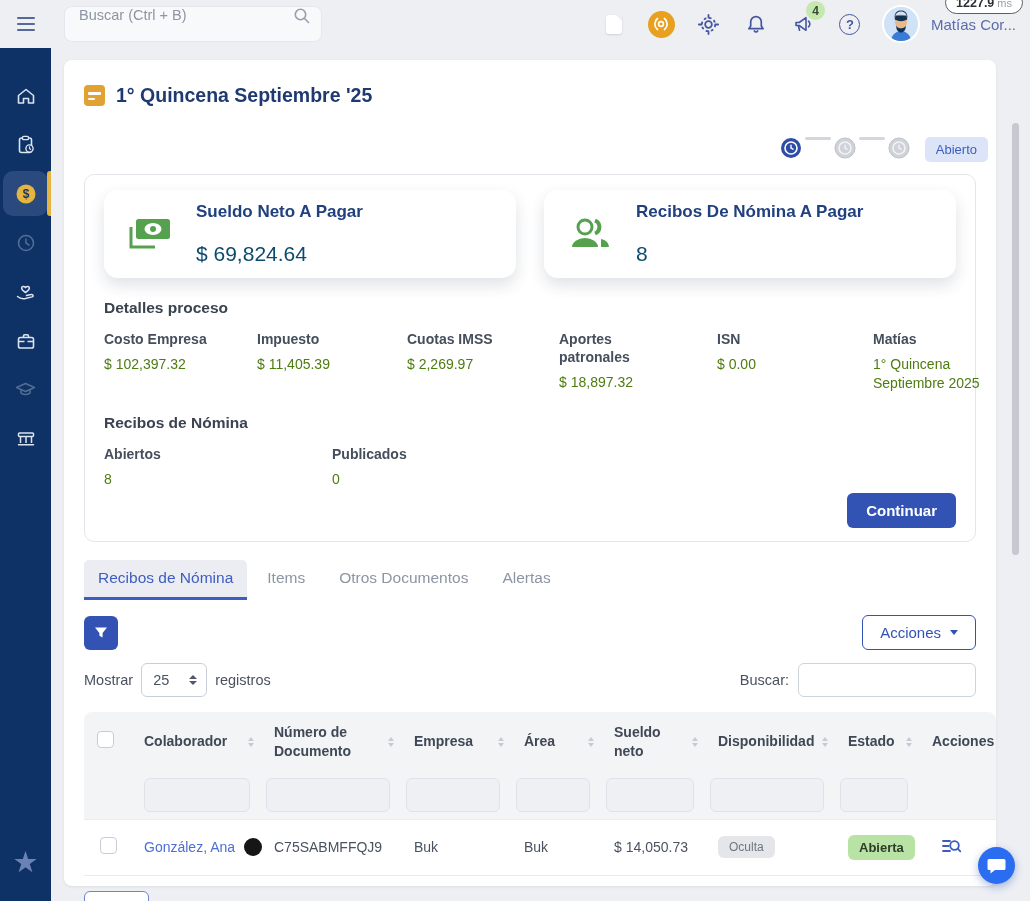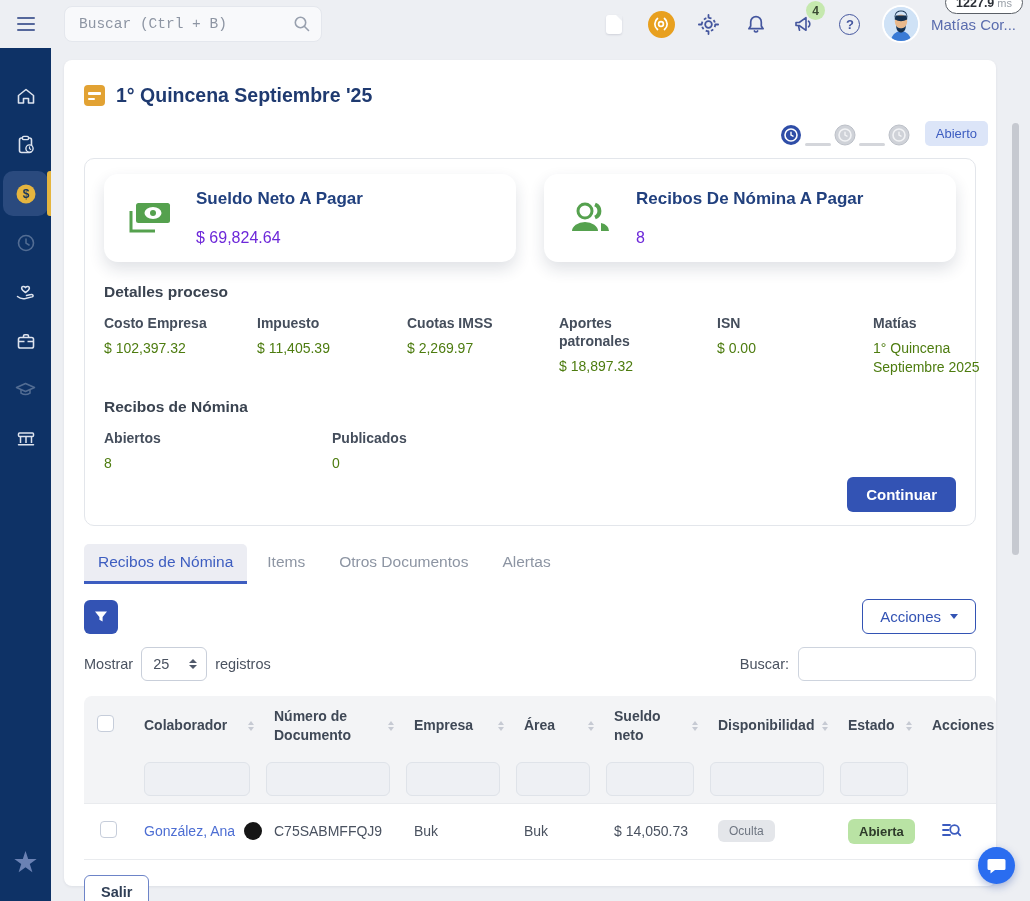--- a/index.html
+++ b/index.html
@@ -9,21 +9,21 @@
     font-family:"Liberation Sans","DejaVu Sans",sans-serif;
     background:#edeff3; color:#4a5260;
   }
   
   .topbar { position:absolute; top:0; left:0; right:0; height:48px;
     background:#edeff3; display:flex; align-items:center; z-index:8; }
   .hamburger { width:51px; display:flex; flex-direction:column; gap:3.5px;
     align-items:center; cursor:pointer; }
   .hamburger span { width:18px; height:2.6px; background:#55679b; border-radius:2px; }
   .search-box { width:258px; height:36px; background:#f8f9fb; border:1px solid #e4e7ed;
-    border-radius:8px; display:flex; align-items:center; padding:0 10px 0 14px; margin-left:13px;font-family:Liberation Mono, monospace; }
+    border-radius:8px; display:flex; align-items:flex-start; padding:0 10px 0 14px; margin-left:13px; }
   .search-box input { flex:1; border:none; outline:none; background:transparent;
     font-size:14.5px; color:#4a5260; font-family:inherit; }
   .search-box input::placeholder { color:#8d95a3; }
   .tb-right { margin-left:auto; display:flex; align-items:center; gap:21px; padding-right:14px; }
   .tb-icon { position:relative; display:flex; align-items:center; justify-content:center;
     width:26px; height:26px; cursor:pointer; }
   .doc-shape { width:16px; height:19px; background:#fff; border-radius:3px;
     box-shadow:0 1px 2px rgba(40,50,80,.15); position:relative; }
   .doc-shape::after { content:""; position:absolute; right:0; top:0; border-style:solid;
     border-width:0 6px 6px 0; border-color:transparent #edeff3 transparent transparent; }
@@ -61,32 +61,32 @@
   .main { position:absolute; left:51px; top:48px; right:0; bottom:0; }
   .panel { position:absolute; left:13px; top:12px; width:932px; height:826px;
     background:#fff; border-radius:8px; box-shadow:0 1px 3px rgba(20,30,60,.07);
     padding:20px; }
   .title-row { display:flex; align-items:center; gap:11px; margin-top:4px; }
   .title-icon { width:21px; height:21px; background:#e2a233; border-radius:4px; position:relative; }
   .title-icon i { position:absolute; left:4px; background:#fff; border-radius:1px; height:2.6px; display:block; }
   .title-icon i:first-child { top:7px; width:13px; }
   .title-icon i:last-child { top:12.5px; width:7px; }
   .page-title { font-size:19.5px; font-weight:700; color:#1f3a70; }
-  .steps-row { display:flex; align-items:flex-end; justify-content:flex-end; margin:14px -12px 0 0; }
+  .steps-row { display:flex; align-items:flex-start; justify-content:flex-end; margin:30px -12px 0 0; }
   .step-connector { width:26px; height:3px; background:#d4d6db; border-radius:2px; margin:0 3px; }
   .status-badge { margin-left:15px; background:#dce5f8; color:#3c5cc0; font-size:13px;
     padding:5px 11px; border-radius:5px; }
   
   .summary-box { margin-top:12px; border:1px solid #e3e6eb; border-radius:10px; padding:15px 19px 13px; }
   .cards { display:flex; gap:28px; }
   .sum-card { flex:1; height:88px; background:#fff; border-radius:14px;
     box-shadow:0 7px 16px rgba(30,40,70,.14); display:flex; align-items:center; cursor:default; }
   .sum-card .icon-zone { width:92px; display:flex; justify-content:center; }
   .sum-card h2 { font-size:17px; font-weight:700; color:#21407e; }
-  .sum-card .val { font-size:16px; color:#6d28d9; margin-top:20px; }
+  .sum-card .val { font-size:21px; color:#0c4a6e; margin-top:20px; }
   .sec-heading { font-size:15.5px; font-weight:700; color:#3a4350; margin:21px 0 13px; }
   .stats-grid { display:grid; grid-template-columns:153px 150px 152px 158px 156px 120px; }
   .stat .lbl { font-size:14px; font-weight:700; color:#454e5c; margin-bottom:7px; line-height:1.3; }
   .stat .v { font-size:14px; color:#4d7c0f; line-height:1.35; }
   .stat:nth-child(4) .lbl { max-width:82px; }
   .stats-grid2 { display:grid; grid-template-columns:228px 228px; margin-bottom:4px; }
   .continue-row { display:flex; justify-content:flex-end; margin-top:4px; }
   .btn-primary { background:#3353b4; color:#fff; border:none; border-radius:6px;
     font-size:15px; font-weight:600; padding:9px 19px; font-family:inherit; cursor:pointer; }
   

